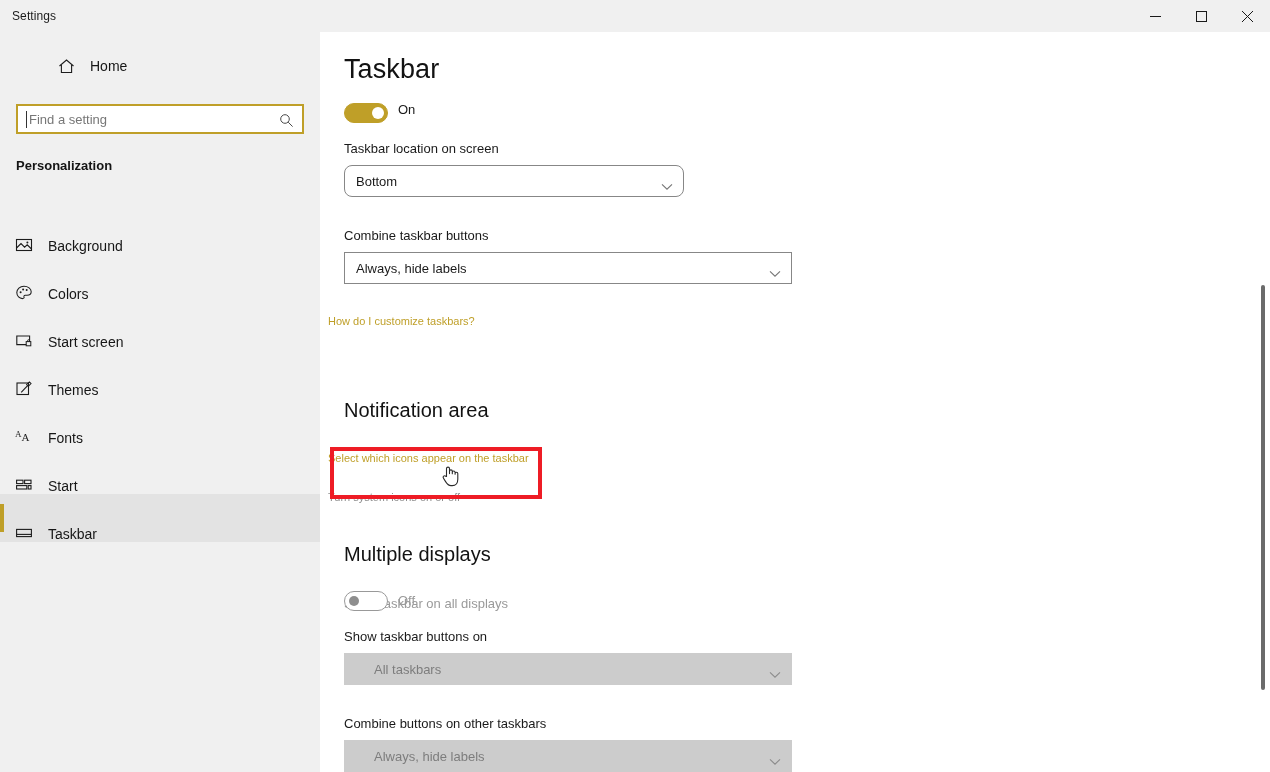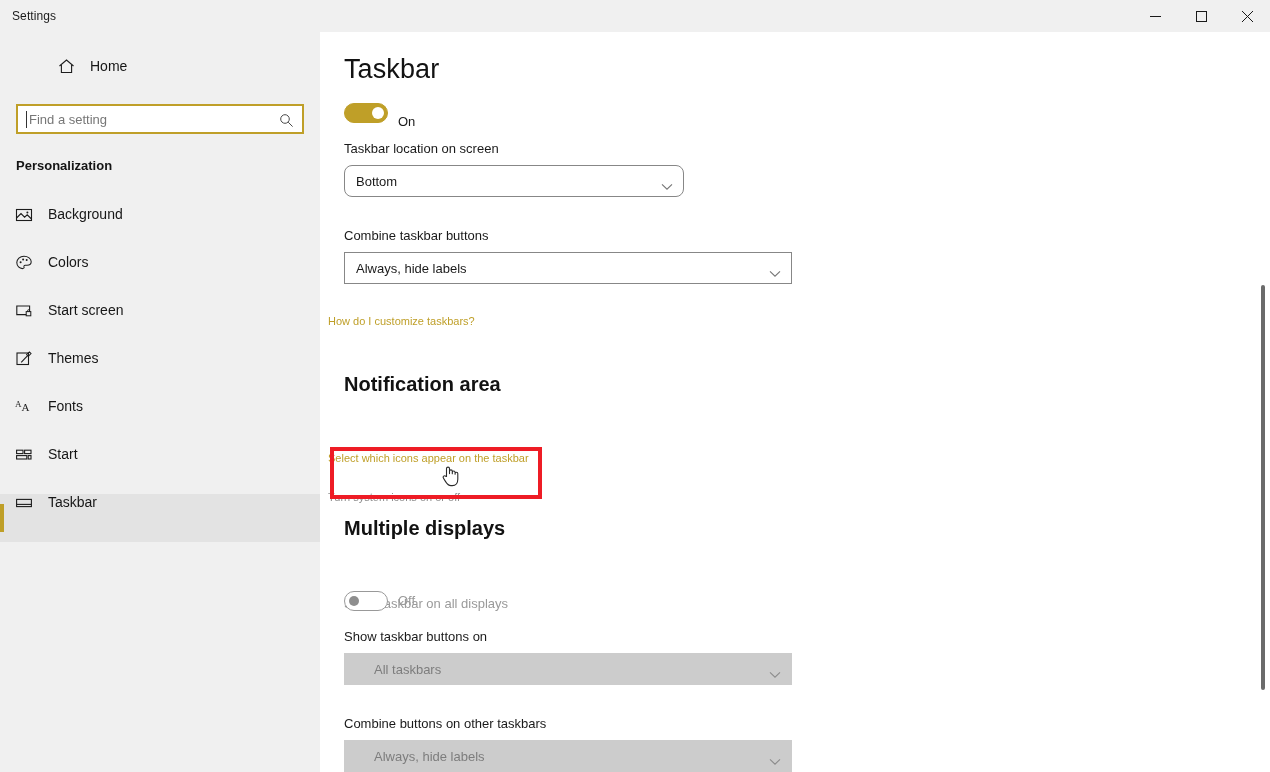--- a/index.html
+++ b/index.html
@@ -108,21 +108,21 @@
   }
 
   .nav {
     position: absolute;
     left: 0; top: 206px;
     width: 320px;
   }
   .nav-item {
     position: relative;
     width: 320px; height: 48px;
-    display: flex; align-items: flex-start;
+    display: flex; align-items: flex-end;
   }
   .nav-item .accent {
     position: absolute;
     left: 0; top: 10px;
     width: 4px; height: 28px;
     background: transparent;
   }
   .nav-item.selected { background: #e3e3e3; }
   .nav-item.selected .accent { background: #bf9f28; }
   .nav-icon {
@@ -151,22 +151,23 @@
     font-size: 27px;
     font-weight: normal;
     color: #121212;
     letter-spacing: .1px;
   }
 
   .h2 {
     position: absolute;
     left: 24px;
     font-size: 20px;
-    font-weight: bold;
+    font-weight: normal;
     color: #121212;
+    margin-top: 26px;
   }
 
   .label {
     position: absolute;
     left: 24px;
     font-size: 13px;
     color: #1a1a1a;
   }
   .label.disabled { color: #9a9a9a; }
 
@@ -418,21 +419,21 @@
     </div>
   </div>
 
   <div class="content">
 
     <div class="page-title">Taskbar</div>
 
     <div class="toggle on" style="top:71px;">
       <span class="knob"></span>
     </div>
-    <div class="toggle-state" style="left:78px; top:82px;">On</div>
+    <div class="toggle-state" style="left:78px; top:70px;">On</div>
 
     <div class="label" style="top:109px;">Taskbar location on screen</div>
     <div class="dropdown" style="top:133px; width:340px;border-radius:8px;">
       <span class="val">Bottom</span>
       <span class="chev">
         <svg width="12" height="8" viewBox="0 0 12 8">
             <path d="M1 1.4 L6 6.2 L11 1.4" fill="none" stroke="#767676" stroke-width="1.1"></path>
           </svg>
       </span>
     </div>

